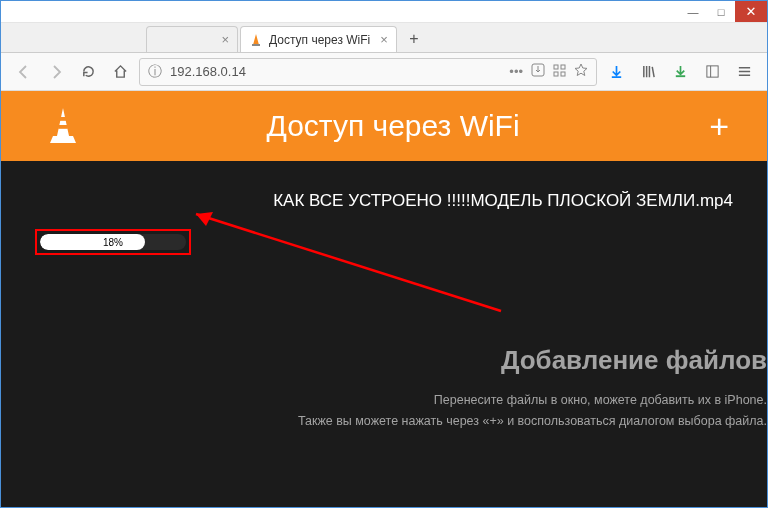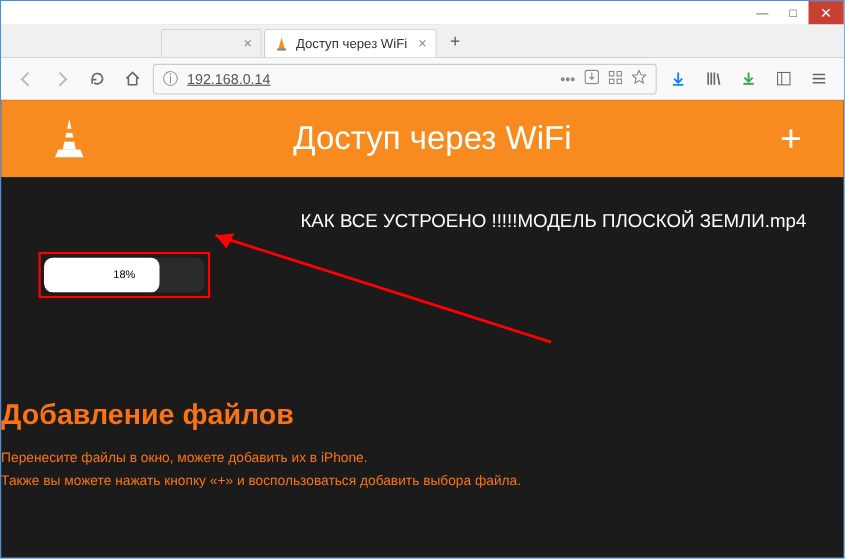--- a/index.html
+++ b/index.html
@@ -19,40 +19,40 @@
   .tab-close { margin-left: 10px; color: #888; font-size: 13px; }
   .tab .favicon { width: 14px; height: 14px; margin-right: 6px; }
   .newtab { width: 22px; height: 22px; display: flex; align-items: center; justify-content: center; font-size: 16px; color: #555; margin-left: 4px; margin-bottom: 2px; }
   
   
   .toolbar { height: 38px; background: #f9f9f9; display: flex; align-items: center; padding: 0 10px; gap: 6px; border-bottom: 1px solid #ddd; }
   .tbtn { width: 26px; height: 26px; display: flex; align-items: center; justify-content: center; color: #666; font-size: 15px; border-radius: 3px; }
   .tbtn.disabled { color: #bbb; }
   .urlbar { flex: 1; height: 28px; border: 1px solid #ccc; border-radius: 3px; display: flex; align-items: center; padding: 0 8px; gap: 8px; font-size: 13px; color: #555; }
   .urlbar .info { color: #888; font-size: 14px; }
-  .urlbar .addr { flex: 1; text-decoration: underline; }
+  .urlbar .addr { flex: 1; }
   .urlbar .ri { color: #888; font-size: 13px; }
   .rb { color: #0a84ff; }
   .gb { color: #3aa757; }
   
   
   .content { flex: 1; background: #1b1b1b; position: relative; overflow: hidden; }
   .orange-header { height: 70px; background: #f78b1f; display: flex; align-items: center; justify-content: space-between; padding: 0 38px 0 48px; }
   .vlc-cone svg { display: block; }
   .page-title { color: #fff; font-size: 30px; font-weight: 400; font-family: "Segoe UI", Arial, sans-serif; }
   .plus-btn { color: #fff; font-size: 34px; font-weight: 300; }
   
   .upload-area { padding: 30px 34px 0 34px; color: #fff; }
   .file-name { font-size: 17px; font-weight: 400; margin-bottom: 18px; text-align: right; }
   .progress-wrap { display: inline-block; border: 2px solid #ff0000; padding: 3px; }
-  .progress-bar { width: 146px; height: 32px; background: #2a2a2a; border-radius: 8px; position: relative; overflow: hidden; }
+  .progress-bar { width: 146px; height: 16px; background: #2a2a2a; border-radius: 8px; position: relative; overflow: hidden; }
   .progress-fill { height: 100%; background: #fff; border-radius: 8px; width: 72%; }
   .progress-text { position: absolute; top: 0; left: 0; width: 100%; height: 100%; display: flex; align-items: center; justify-content: center; font-size: 10px; color: #000; font-weight: 500; }
   
-  .center-block { text-align: left; color: #f97316; margin-top: 90px; }
+  .center-block { text-align: right; color: #a3a3a3; margin-top: 90px; }
   .center-title { font-size: 26px; font-weight: 700; margin-bottom: 14px; }
   .center-line { font-size: 12.5px; line-height: 1.7; }
   
   .arrow { position: absolute; pointer-events: none; }
 </style>
 </head>
 <body>
 
 <div class="window">
 
@@ -176,21 +176,21 @@
         <div class="progress-bar">
           <div class="progress-fill"></div>
           <div class="progress-text">18%</div>
         </div>
       </div>
     </div>
 
     <div class="center-block">
       <div class="center-title">Добавление файлов</div>
       <div class="center-line">Перенесите файлы в окно, можете добавить их в iPhone.</div>
-      <div class="center-line">Также вы можете нажать кнопку «+» и воспользоваться добавить выбора файла.</div>
+      <div class="center-line">Также вы можете нажать через «+» и воспользоваться диалогом выбора файла.</div>
     </div>
 
     <svg class="arrow" style="left:0;top:0;" width="760" height="410">
       <line x1="500" y1="220" x2="195" y2="123" stroke="#ff0000" stroke-width="2.5"></line>
       <polygon points="195,123 212,121 205,135" fill="#ff0000"></polygon>
     </svg>
   </div>
 </div>
 
 </body></html>

